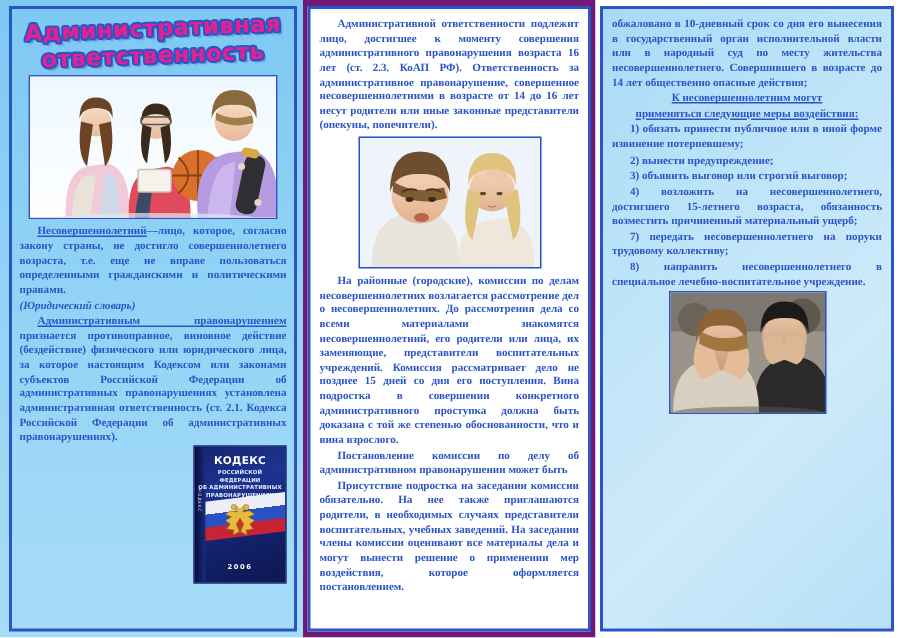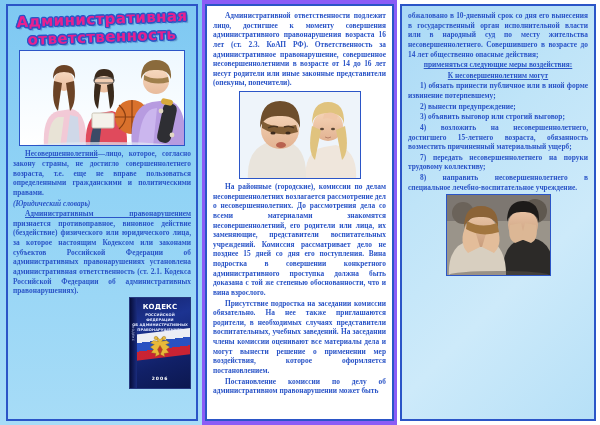--- a/index.html
+++ b/index.html
@@ -7,21 +7,21 @@
     width: 600px; height: 425px;
     font-family: "Liberation Serif", "DejaVu Serif", serif;
     background: #ffffff;
     overflow: hidden;
   }
   .sheet { width: 600px; height: 425px; display: flex; background: #fff; }
 
   
   .col { position: relative; height: 425px; }
   .col-1 { width: 202px; background: linear-gradient(180deg,#7ec8f2 0%,#8fd2f5 40%,#a7dcf7 100%); padding: 4px 4px 4px 6px; }
-  .col-2 { width: 195px; background: #8b5cf6; padding: 4px 3px; }
+  .col-2 { width: 195px; background: #701a75; padding: 4px 3px; }
   .col-3 { width: 203px; background: #ffffff; padding: 4px 4px 4px 3px; }
 
   .panel {
     border: 2px solid #2b55c7;
     height: 100%;
     background: #ffffff;
     padding: 5px 6px;
     overflow: hidden;
   }
   .panel-blue {
@@ -235,33 +235,33 @@
           <path d="M20 36 q0-27 20-27 q21 0 20 27 q-4-13 -20-12 q-16-1 -20 12z" fill="#6e4e2c"></path>
           <path d="M22 29 q14 9 34 4 l2 7 q-20 6 -36-4z" fill="#805c34"></path>
           <ellipse cx="33" cy="41" rx="2.6" ry="1.6" fill="#3d2b1d"></ellipse>
           <ellipse cx="48" cy="41" rx="2.6" ry="1.6" fill="#3d2b1d"></ellipse>
           <path d="M28 36 q5-3 10-1 M44 35 q6-2 10 1" stroke="#4b3520" stroke-width="1.4" fill="none"></path>
           <ellipse cx="41" cy="53" rx="5" ry="3" fill="#b8624f"></ellipse>
         </svg>
       </div>
 
       <p class="txt">На районные (городские), комиссии по делам несовершеннолетних возлагается рассмотрение дел о несовершеннолетних. До рассмотрения дела со всеми материалами знакомятся несовершеннолетний, его родители или лица, их заменяющие, представители воспитательных учреждений. Комиссия рассматривает дело не позднее 15 дней со дня его поступления. Вина подростка в совершении конкретного административного проступка должна быть доказана с той же степенью обоснованности, что и вина взрослого.</p>
+      <p class="txt">Постановление комиссии по делу об административном правонарушении может быть</p>
       <p class="txt">Присутствие подростка на заседании комиссии обязательно. На нее также приглашаются родители, в необходимых случаях представители воспитательных, учебных заведений. На заседании члены комиссии оценивают все материалы дела и могут вынести решение о применении мер воздействия, которое оформляется постановлением.</p>
-      <p class="txt">Постановление комиссии по делу об административном правонарушении может быть</p>
 
     </div>
   </div>
 
   <div class="col col-3">
     <div class="panel panel-blue">
 
       <p class="txt noind">обжаловано в 10-дневный срок со дня его вынесения в государственный орган исполнительной власти или в народный суд по месту жительства несовершеннолетнего. Совершившего в возрасте до 14 лет общественно опасные действия;</p>
 
+      <p class="txt center hd">К несовершеннолетним могут</p>
       <p class="txt center hd">применяться следующие меры воздействия:</p>
-      <p class="txt center hd">К несовершеннолетним могут</p>
 
       <p class="txt item">1) обязать принести публичное или в иной форме извинение потерпевшему;</p>
       <p class="txt item">2) вынести предупреждение;</p>
       <p class="txt item">3) объявить выговор или строгий выговор;</p>
       <p class="txt item">4) возложить на несовершеннолетнего, достигшего 15-летнего возраста, обязанность возместить причиненный материальный ущерб;</p>
       <p class="txt item">7) передать несовершеннолетнего на поруки трудовому коллективу;</p>
       <p class="txt item">8) направить несовершеннолетнего в специальное лечебно-воспитательное учреждение.</p>
 
       <div class="photo photo-3">
         <div class="p3bg"></div>

